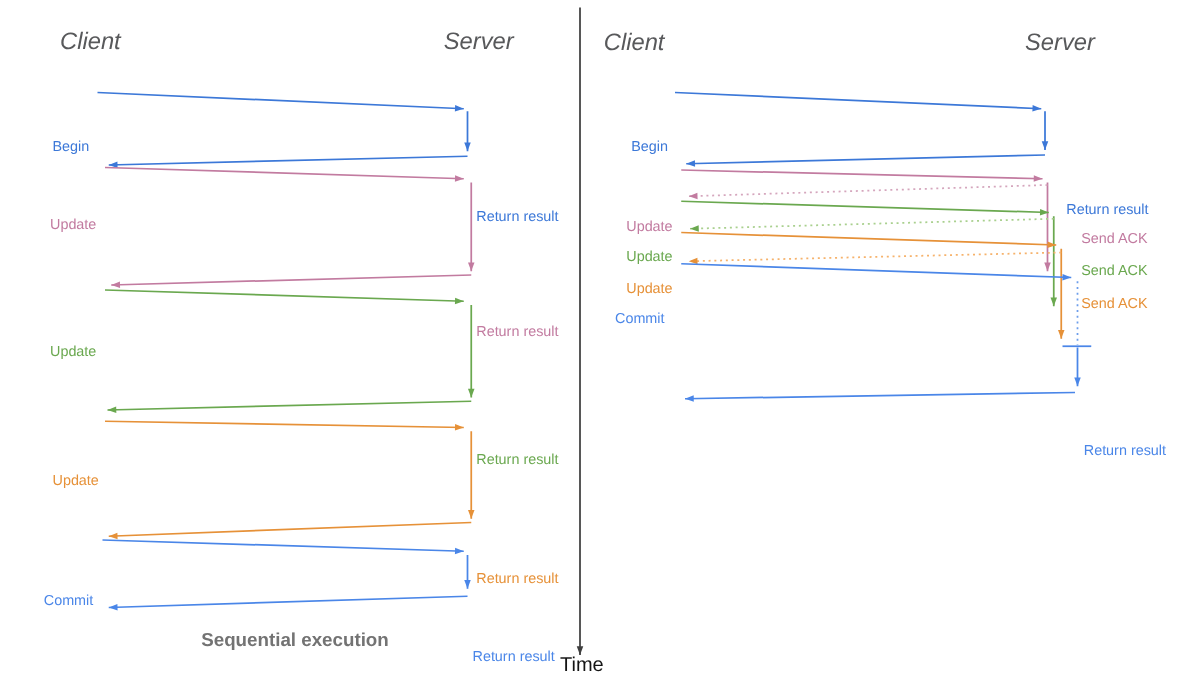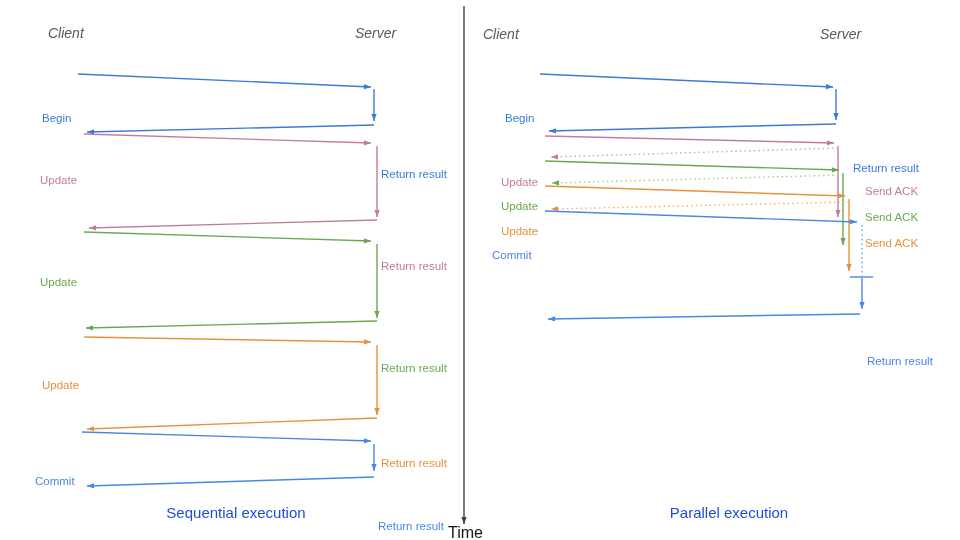--- a/index.html
+++ b/index.html
@@ -1,21 +1,21 @@
 <!DOCTYPE html>
 <html><head>
 <meta charset="utf-8">
 <style>
   html,body{margin:0;padding:0;background:#fff;}
   #stage{position:relative;width:960px;height:540px;background:#fff;overflow:hidden;
          font-family:"Liberation Sans",sans-serif;}
   #diagram{position:absolute;left:0;top:0;}
   .label{position:absolute;font-size:11.5px;line-height:13px;white-space:nowrap;margin-top:48px;}
-  .actor{position:absolute;font-style:italic;font-size:14px;line-height:15px;color:#58595b;white-space:nowrap;}
-  .title{position:absolute;font-size:15px;line-height:17px;color:#1d4ed8;text-align:center;white-space:nowrap;}
+  .actor{position:absolute;font-style:italic;font-size:19px;line-height:15px;color:#58595b;white-space:nowrap;}
+  .title{position:absolute;font-size:15px;line-height:17px;color:#737373;text-align:center;white-space:nowrap;font-weight:bold;}
   .title-seq{left:160px;top:504px;width:152px;}
   .title-par{left:662px;top:504px;width:134px;}
   .time-label{position:absolute;left:448px;top:524px;font-size:16px;color:#141414;white-space:nowrap;text-align:center;}
 </style>
 </head>
 <body>
 
 <div id="stage">
   <svg id="diagram" width="960" height="540" viewBox="0 0 960 540">
       <line x1="464" y1="6" x2="464" y2="524" stroke="#3f3f3f" stroke-width="1.4"></line>
@@ -103,15 +103,14 @@
       <div class="label" style="left: 501px; top: 128px; color: rgb(194, 123, 160);">Update</div>
       <div class="label" style="left: 865px; top: 137px; color: rgb(194, 123, 160);">Send ACK</div>
       <div class="label" style="left: 501px; top: 152px; color: rgb(106, 168, 79);">Update</div>
       <div class="label" style="left: 865px; top: 163px; color: rgb(106, 168, 79);">Send ACK</div>
       <div class="label" style="left: 501px; top: 177px; color: rgb(230, 145, 56);">Update</div>
       <div class="label" style="left: 865px; top: 189px; color: rgb(230, 145, 56);">Send ACK</div>
       <div class="label" style="left: 492px; top: 201px; color: rgb(74, 134, 232);">Commit</div>
       <div class="label" style="left: 867px; top: 307px; color: rgb(74, 134, 232);">Return result</div>
     </div>
   <div class="title title-seq">Sequential execution</div>
-  <div class="title title-par">Parallel execution</div>
   <div class="time-label">Time</div>
 </div>
 
 </body></html>

